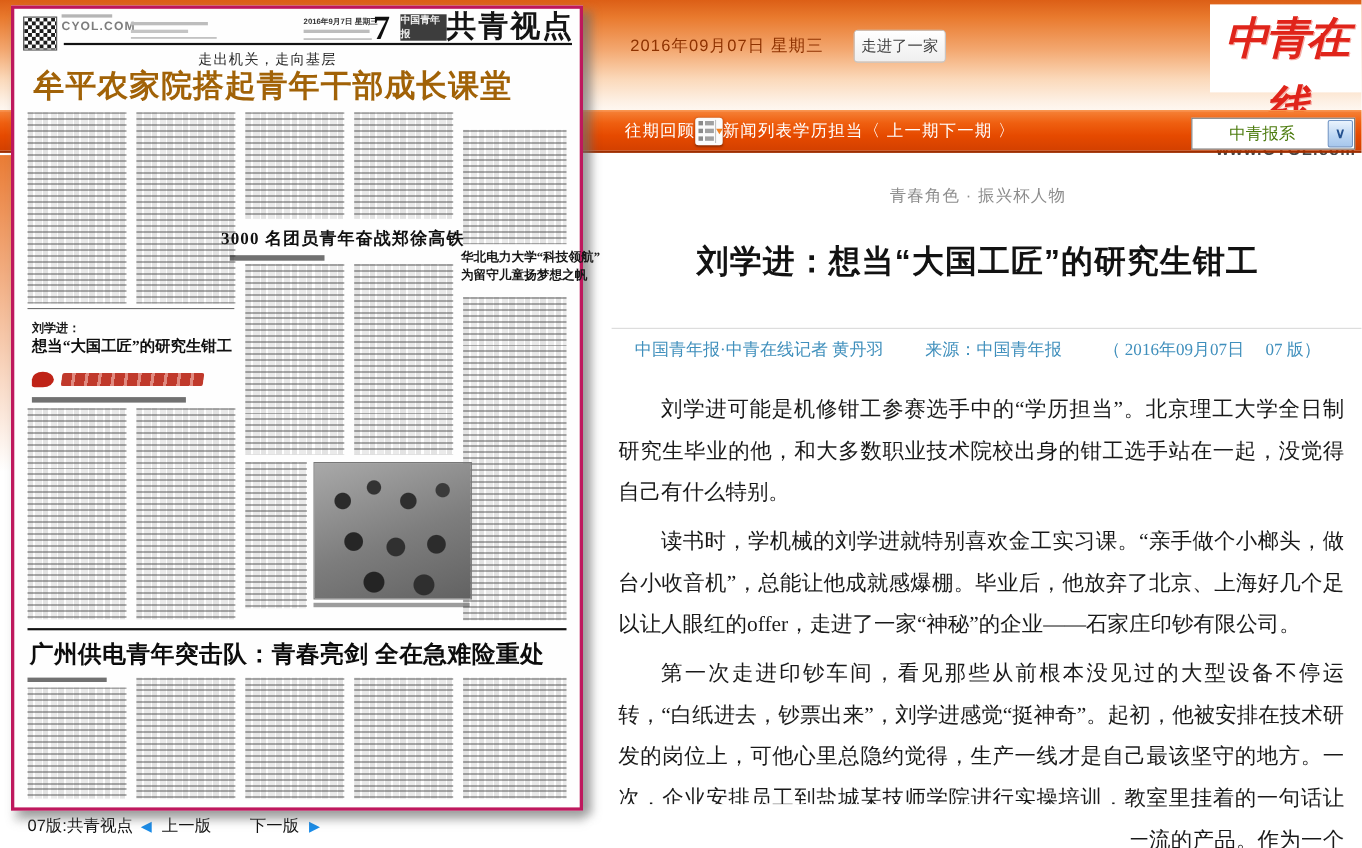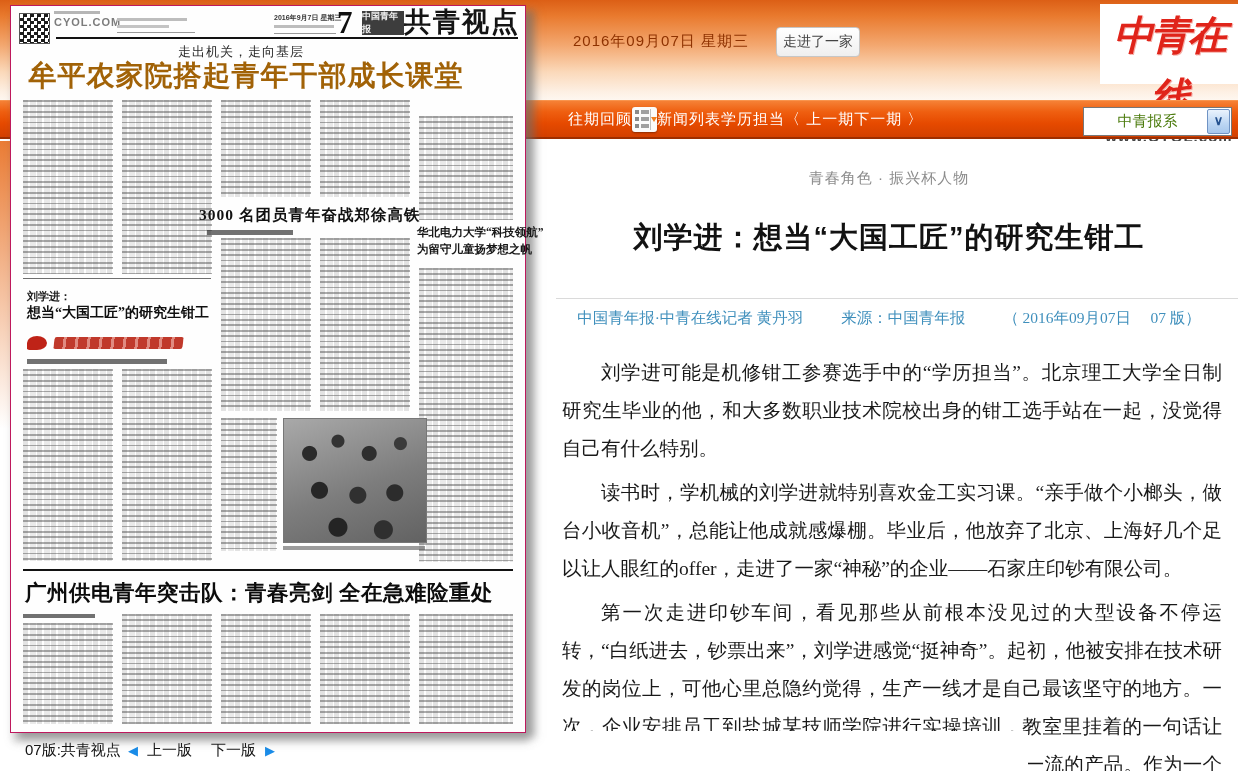--- a/index.html
+++ b/index.html
@@ -49,21 +49,21 @@
   .art-title{margin-top:30px;text-align:center;font-size:29px;font-weight:bold;color:#121212;letter-spacing:1px;}
   .art-divider{margin:40px 0 0 16px;border:0;border-top:1px solid #dadada;}
   .byline-row{display:flex;justify-content:center;gap:38px;margin-top:9px;
               font-family:"Liberation Serif",serif;font-size:15.5px;color:#3f8fbc;white-space:nowrap;}
   .art-body{margin:25px 16px 0 22px;font-family:"Liberation Serif",serif;font-size:19.5px;
             line-height:38px;color:#191919;text-align:justify;}
   .art-body p{margin:0 0 6px 0;text-indent:2em;}
 
   
   .paper{position:absolute;left:10px;top:5px;width:514px;height:726px;background:#fefefe;
-         border:1px solid #be185d;z-index:5;
+         border:3px solid #be185d;z-index:5;
          box-shadow:9px 5px 8px rgba(110,110,110,.55),3px 9px 8px rgba(110,110,110,.35);}
   .paper *{position:absolute;}
   .qr{left:8px;top:7px;width:29px;height:29px;border:1px solid #555;
       background:repeating-conic-gradient(#1c1c1c 0% 25%,#fff 0% 50%);background-size:7px 7px;}
   .brand{left:43px;top:5px;width:80px;height:26px;}
   .brand-top{top:0;left:0;width:46px;height:3px;background:#b5b5b5;}
   .brand-main{top:5px;left:0;font-size:11px;font-weight:bold;color:#7c7c7c;letter-spacing:1px;white-space:nowrap;}
   .mast-lines{left:106px;top:12px;width:78px;height:14px;border-bottom:1px solid #9a9a9a;}
   .m-l1{top:0;left:0;width:70px;height:3px;background:#bdbdbd;}
   .m-l2{top:7px;left:0;width:52px;height:3px;background:#c4c4c4;}
@@ -237,18 +237,18 @@
     <div class="fuzz" style="left:210px;top:608px;width:90px;height:110px;"></div>
     <div class="fuzz" style="left:309px;top:608px;width:90px;height:110px;"></div>
     <div class="fuzz" style="left:408px;top:608px;width:94px;height:110px;"></div>
   </div>
 
   <div class="footer">
     <span class="footer-label">07版:共青视点</span>
     <span class="footer-nav">
       <span class="pg-arrow">◀</span>
       <span class="pg-link">上一版</span>
-      <span class="pg-link" style="margin-left:10px;">下一版</span>
+      <span class="pg-link" style="margin-left:26px;">下一版</span>
       <span class="pg-arrow">▶</span>
     </span>
   </div>
 
 </div>
 
 </body></html>

